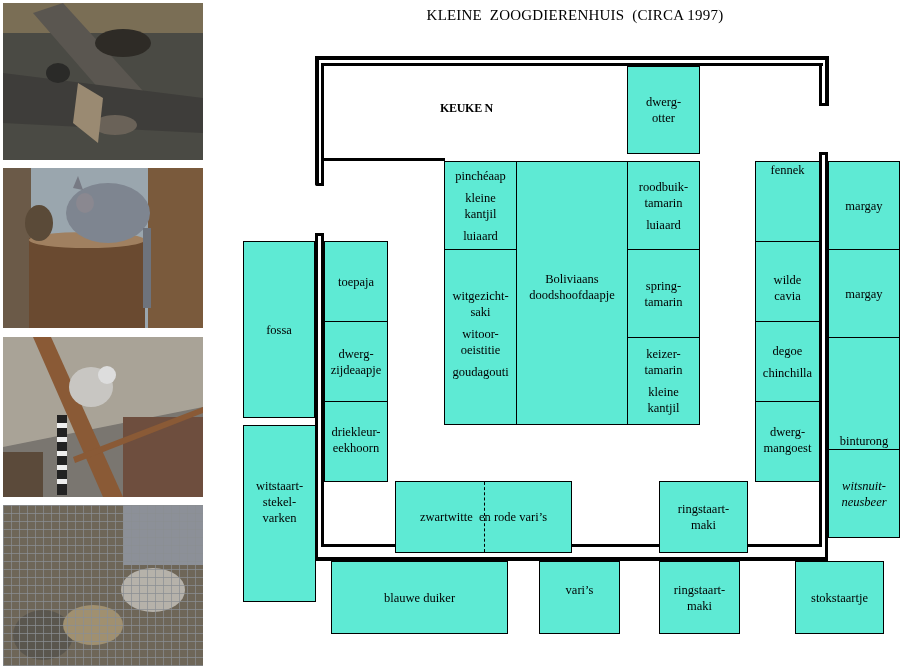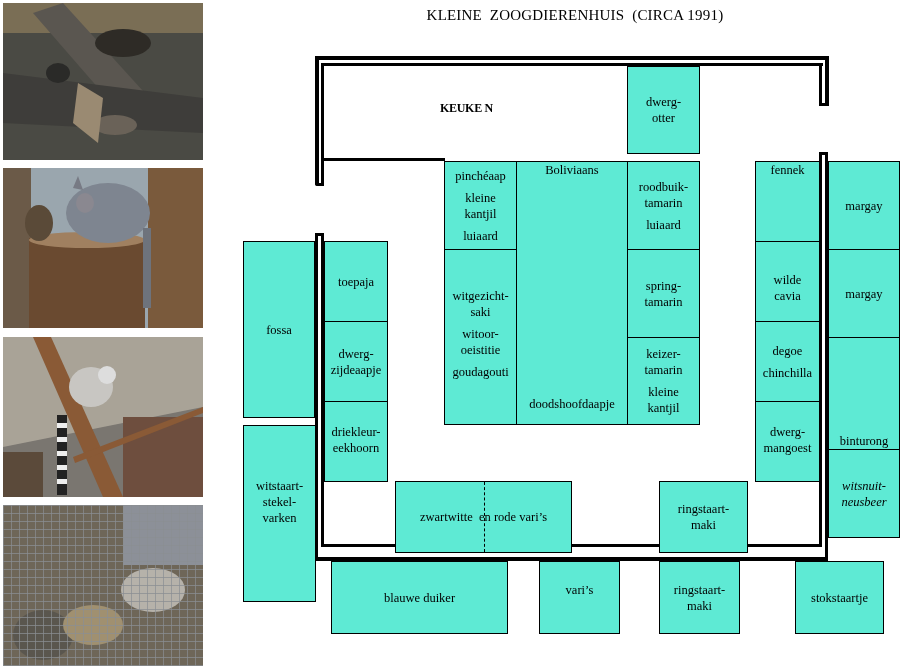--- a/index.html
+++ b/index.html
@@ -74,21 +74,21 @@
     </defs>
     <rect width="200" height="161" fill="#6e6658"></rect>
     <rect x="120" y="0" width="80" height="60" fill="#8c9098"></rect>
     <ellipse cx="150" cy="85" rx="32" ry="22" fill="#b6b2aa"></ellipse>
     <ellipse cx="40" cy="130" rx="30" ry="25" fill="#5a564e"></ellipse>
     <ellipse cx="90" cy="120" rx="30" ry="20" fill="#a09070"></ellipse>
     <rect width="200" height="161" fill="url(#mesh)"></rect>
   </svg>
 </div>
 
-<div class="title">KLEINE  ZOOGDIERENHUIS  (CIRCA 1991)</div>
+<div class="title">KLEINE  ZOOGDIERENHUIS  (CIRCA 1997)</div>
 
 <div>
 
   <div class="wall" style="left:315px;top:56px;width:514px;height:4px;"></div>
   <div class="wall" style="left:321px;top:63px;width:502px;height:3px;"></div>
 
   <div class="wall" style="left:315px;top:56px;width:4px;height:130px;border-radius:0 0 2px 2px;"></div>
   <div class="wall" style="left:321px;top:63px;width:3px;height:123px;"></div>
   <div class="wall" style="left:315px;top:183px;width:9px;height:3px;border-radius:0 0 3px 3px;"></div>
 
@@ -137,21 +137,21 @@
     </div>
   <div class="grp">
       <span class="ln">witoor-</span>
       <span class="ln">oeistitie</span>
     </div>
   <div class="grp">
       <span class="ln">goudagouti</span>
     </div>
 </div>
 
-<div class="box" style="left:516px;top:161px;width:112px;height:264px;justify-content:space-between;padding-bottom:12px;">
+<div class="box" style="left:516px;top:161px;width:112px;height:264px;justify-content:center;padding-bottom:12px;">
   <span class="ln">Boliviaans</span>
   <span class="ln">doodshoofdaapje</span>
 </div>
 
 <div class="box" style="left:627px;top:161px;width:73px;height:89px;">
   <div class="grp">
       <span class="ln">roodbuik-</span>
       <span class="ln">tamarin</span>
     </div>
   <div class="grp">

